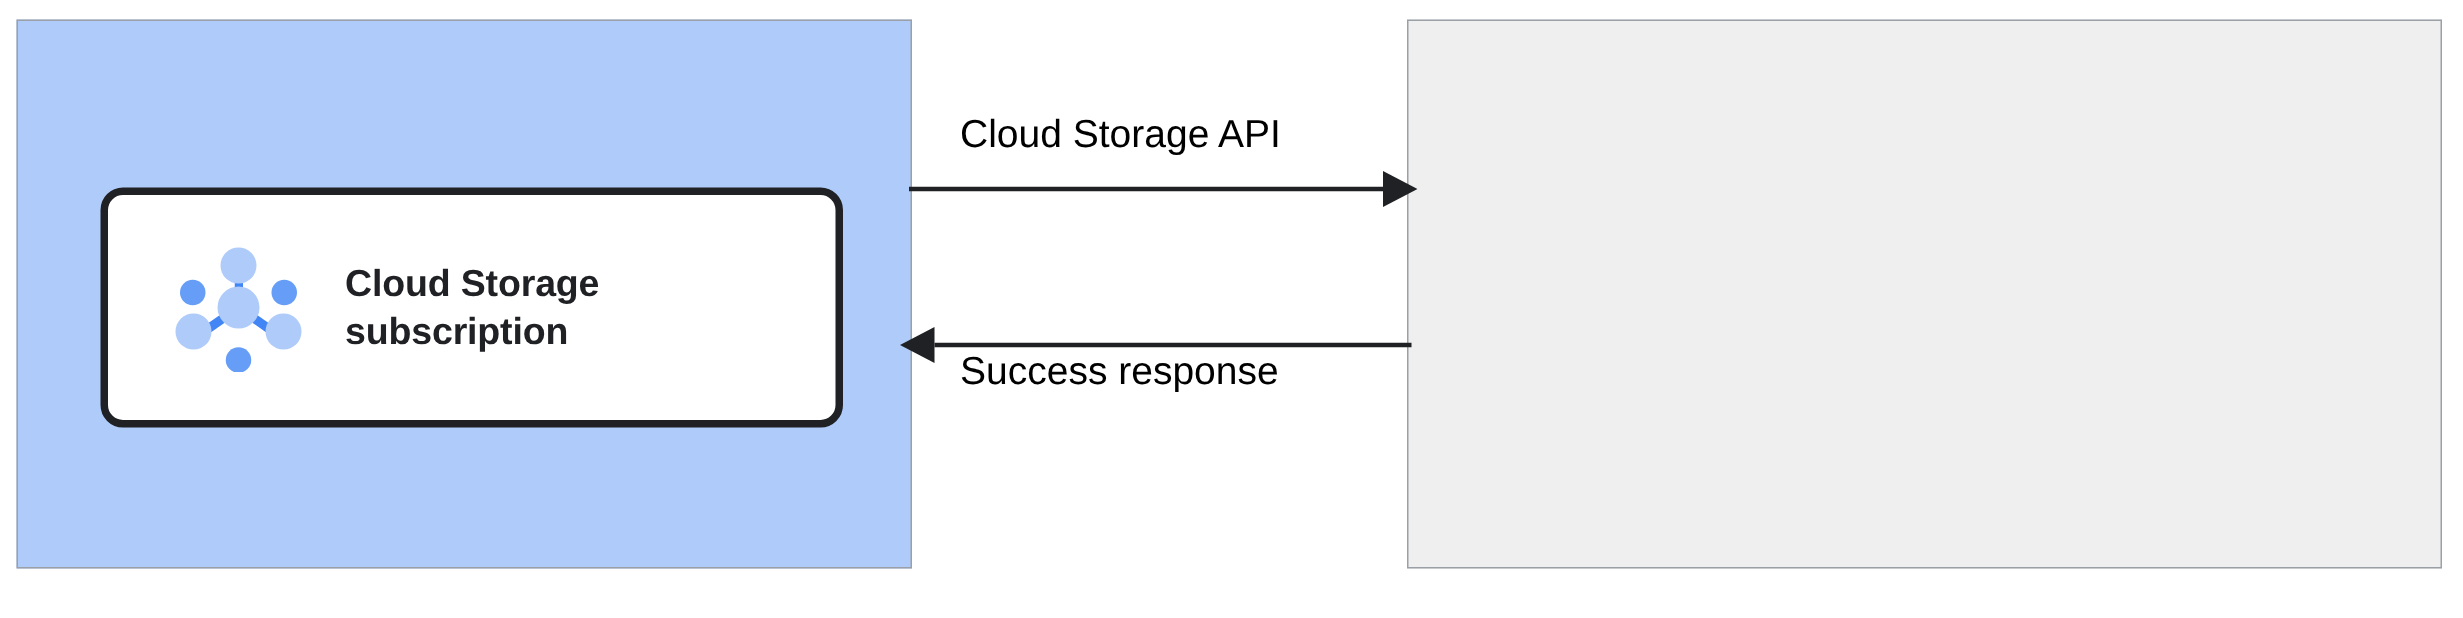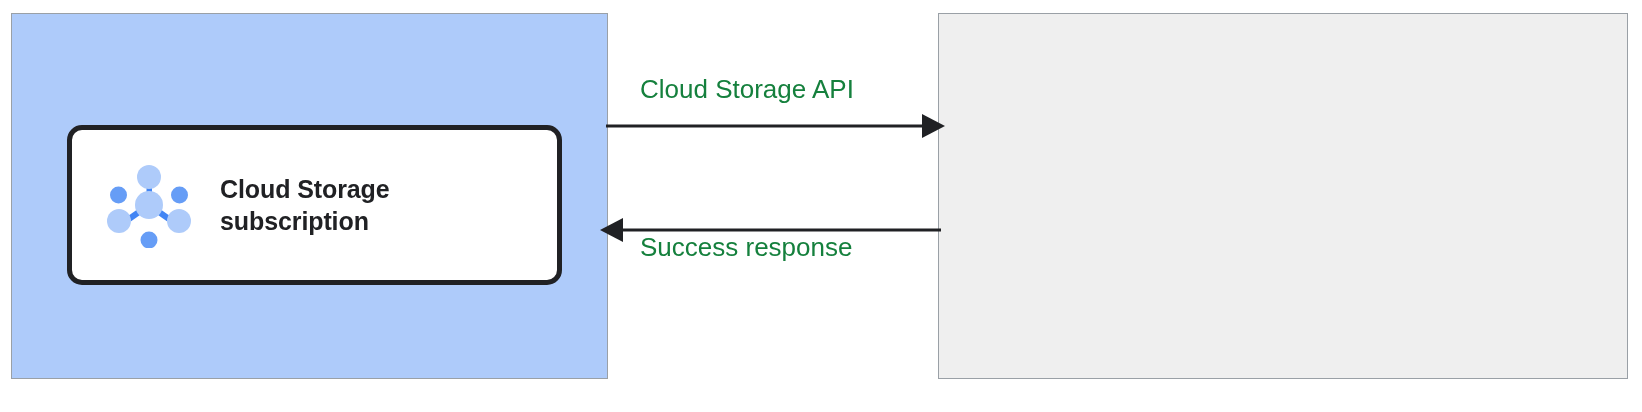--- a/index.html
+++ b/index.html
@@ -45,21 +45,21 @@
     border-radius: 15px;
     display: flex;
     flex-direction: row;
     align-items: center;
   }
   #subscription-card {
     left: 55px;
     top: 111px;
     width: 495px;
     height: 160px;
-    padding-left: 34px;
+    padding-left: 44px;
   }
 
   .card-label {
     font-size: 25px;
     font-weight: bold;
     color: #202124;
     line-height: 1.28;
     letter-spacing: -0.1px;
     white-space: pre-line;
   }
@@ -75,21 +75,21 @@
   .connector {
     position: absolute;
     line-height: 0;
   }
   #arrow-api        { left: 600px; top: 108px; }
   #arrow-response   { left: 600px; top: 212px; }
 
   .edge-label {
     position: absolute;
     font-size: 26px;
-    color: #15803d;
+    color: #000000;
     white-space: nowrap;
   }
   #label-api      { left: 640px; top: 74px; }
   #label-response { left: 640px; top: 232px; }
 </style>
 </head>
 <body>
 
 <div class="panel" id="subscription-panel">
 

